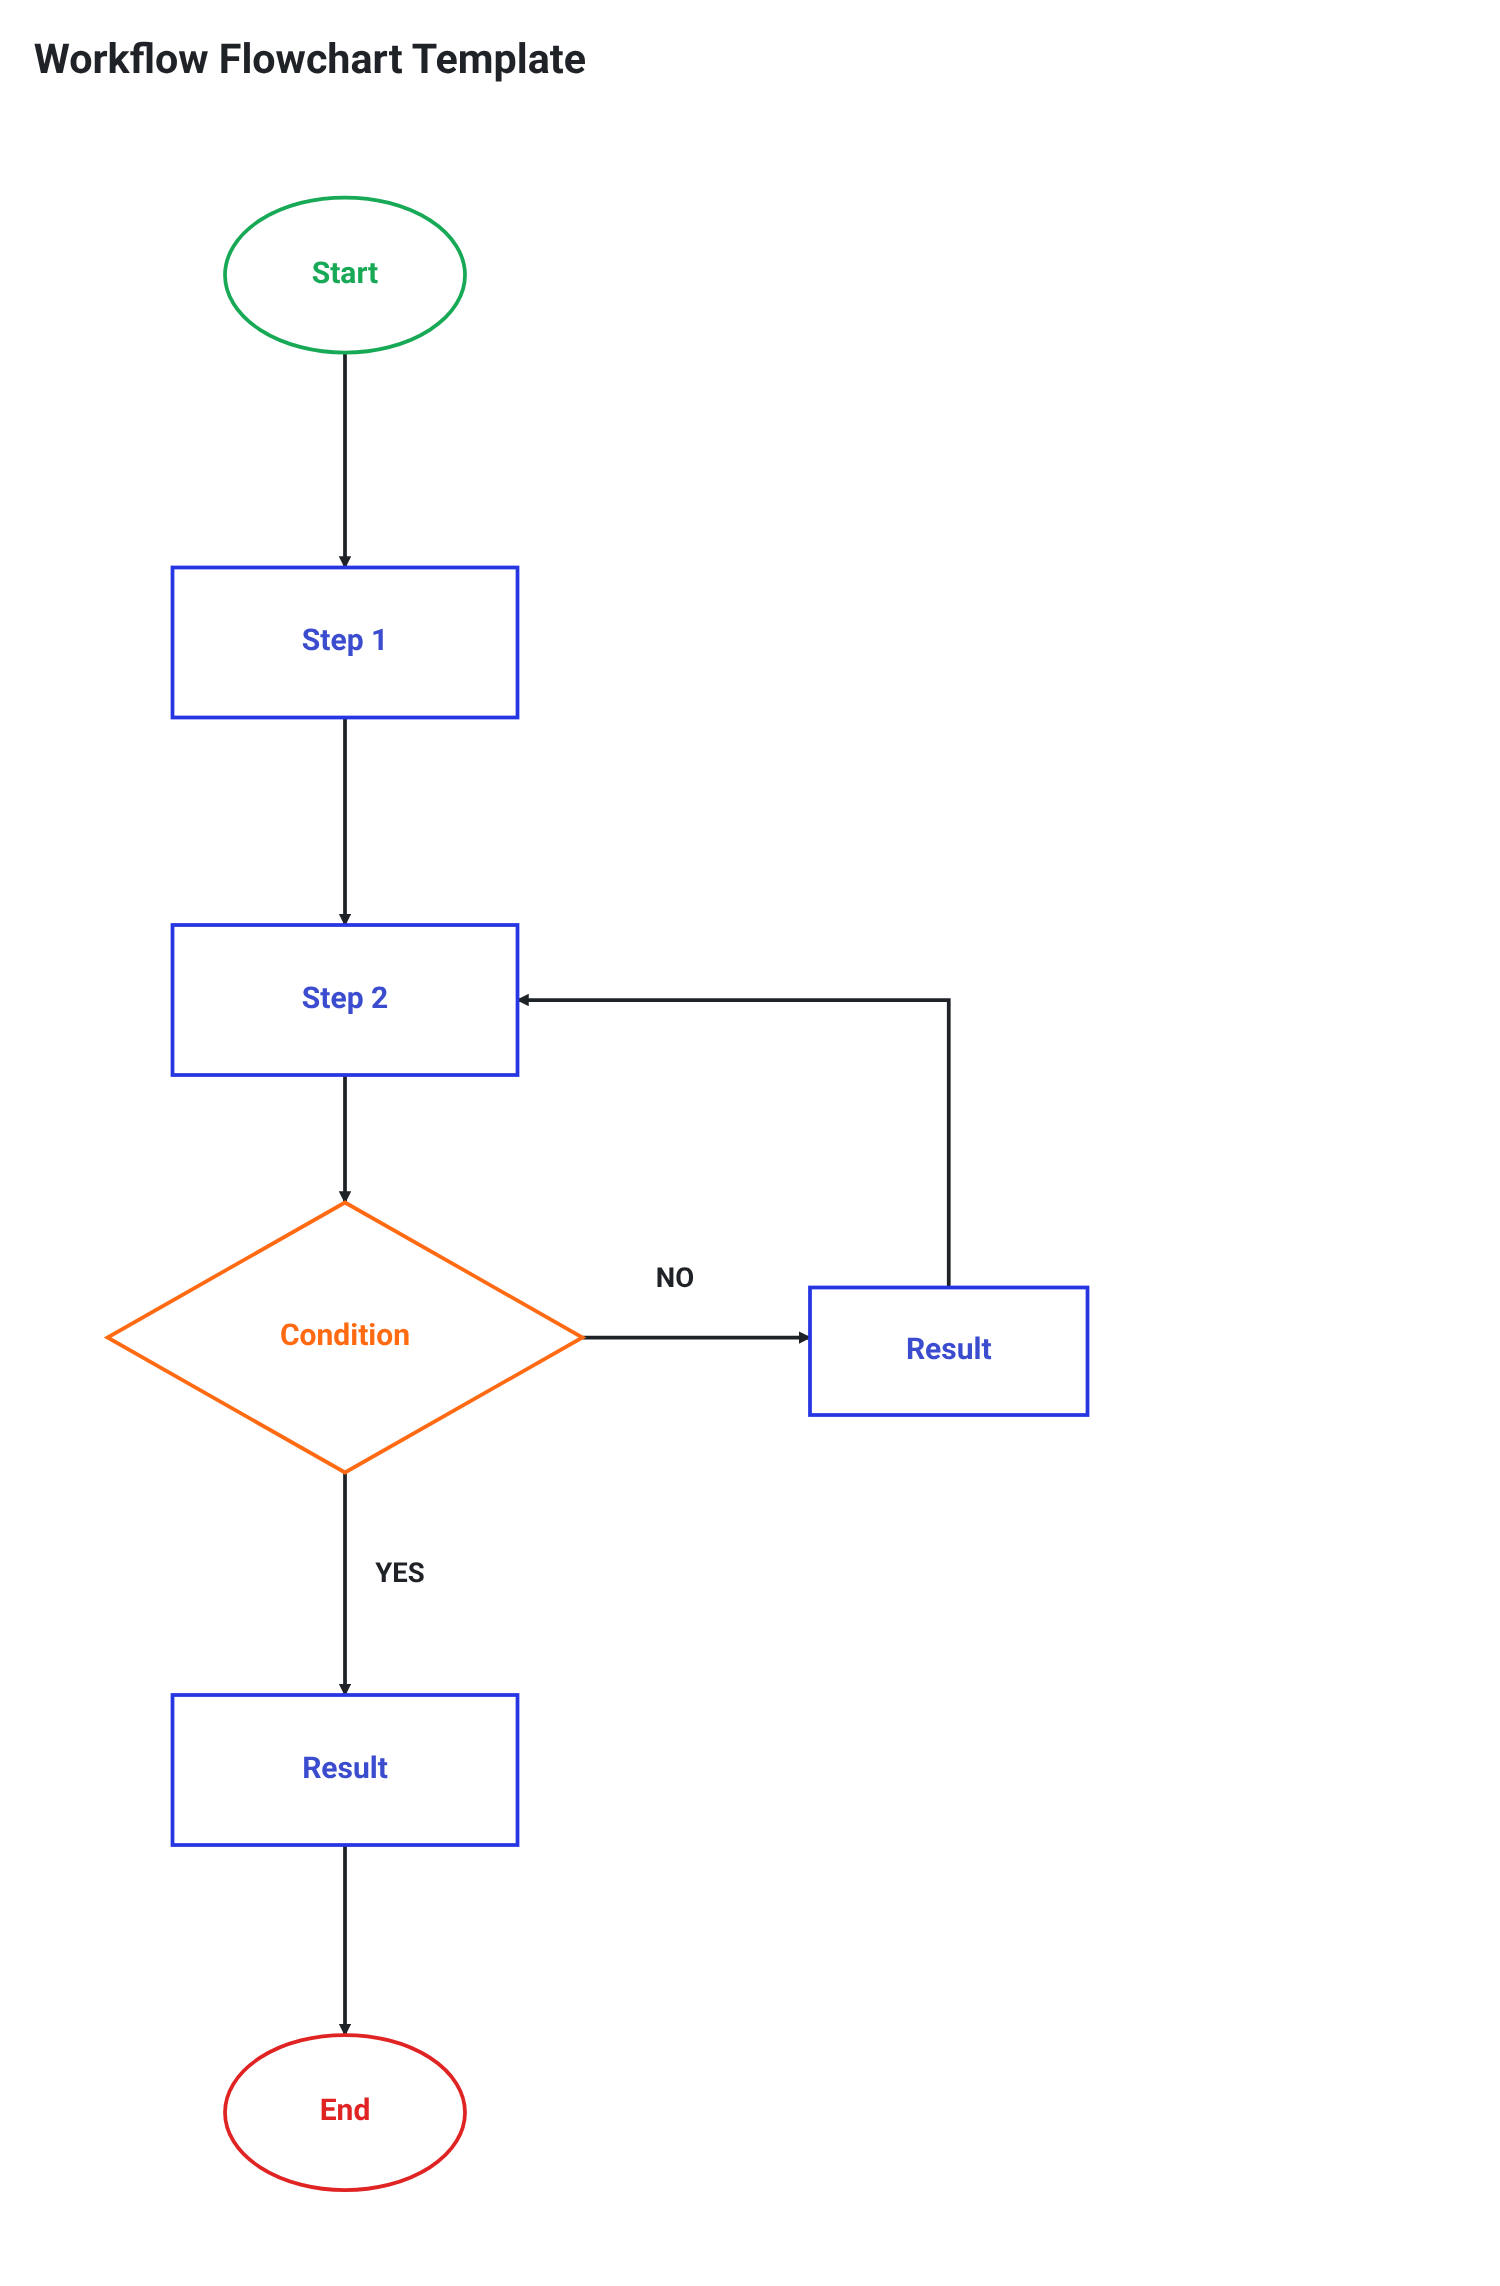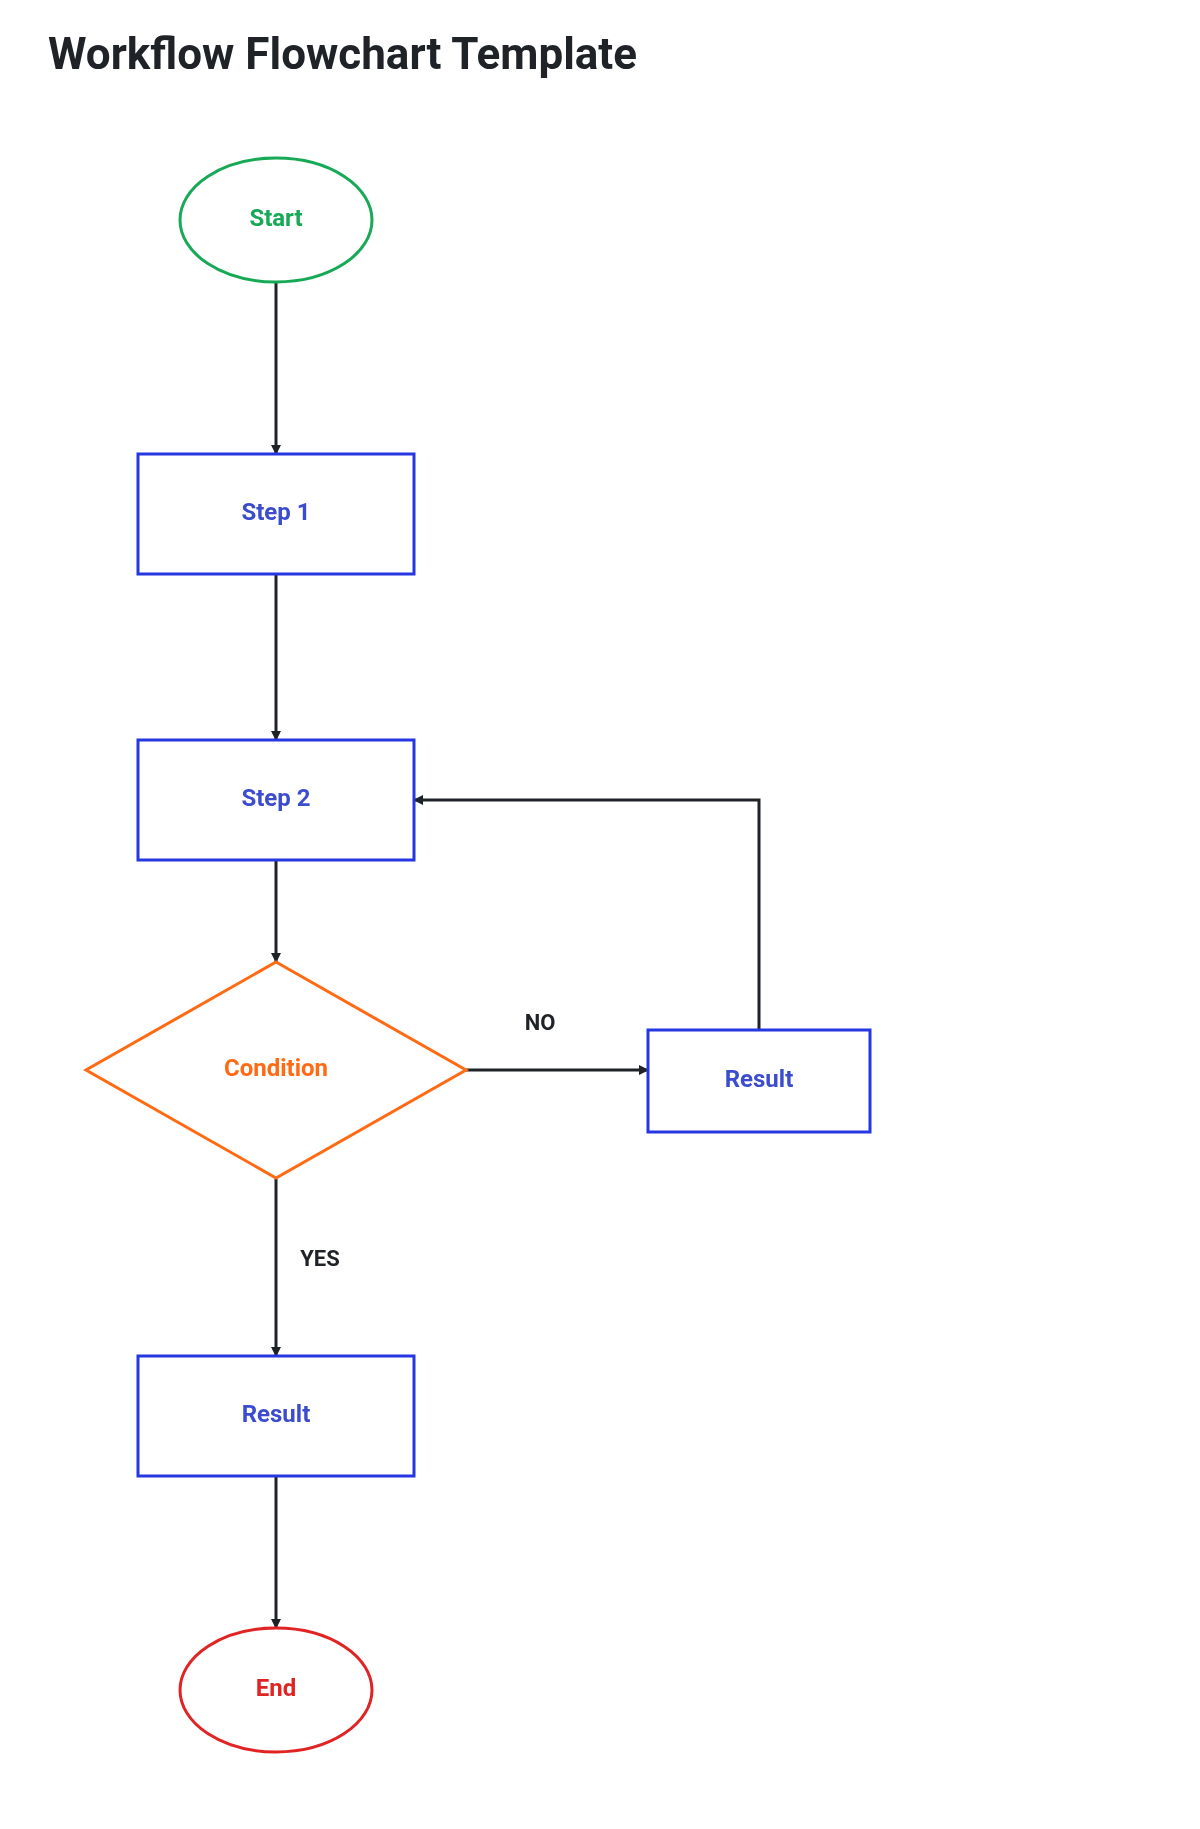--- a/index.html
+++ b/index.html
@@ -9,23 +9,23 @@
     font-family: -apple-system, BlinkMacSystemFont, "Segoe UI", Roboto, "Helvetica Neue", Arial, sans-serif;
   }
   .page {
     width: 1200px;
     height: 1829px;
     position: relative;
     background: #ffffff;
   }
   .title {
     position: absolute;
-    left: 48px;
+    left: 27px;
     top: 28px;
-    font-size: 44px;
+    font-size: 33px;
     font-weight: 700;
     color: #1f2328;
   }
   svg.flow {
     position: absolute;
     left: 0;
     top: 0;
   }
   .node-label {
     font-weight: 700;

